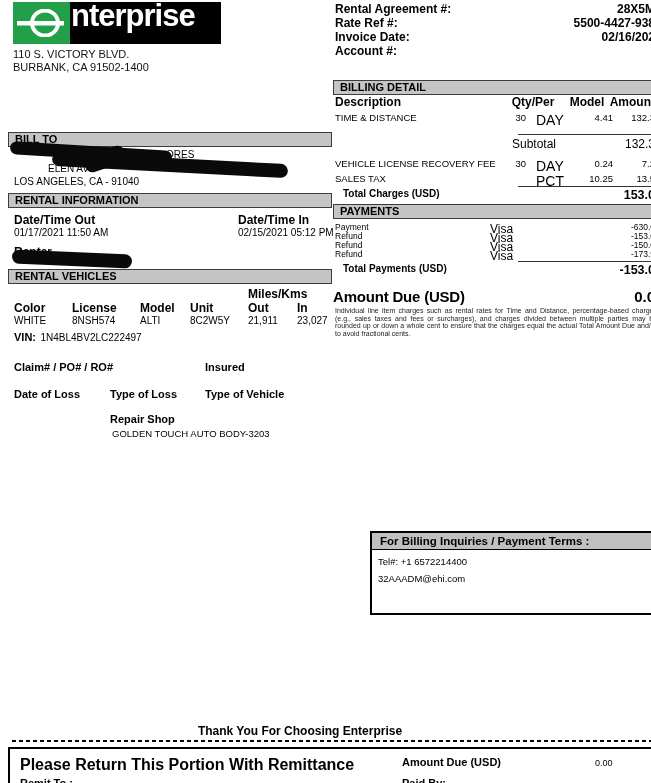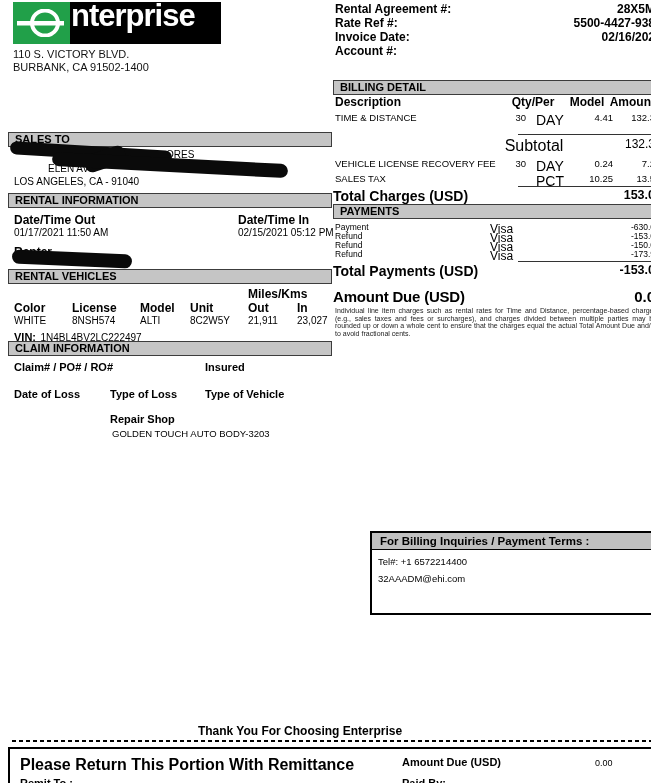--- a/index.html
+++ b/index.html
@@ -38,21 +38,21 @@
   .c-amt{position:absolute;left:250px;width:72px;text-align:right;font-size:9.5px;}
   .hdr .c-desc,.hdr .c-rate,.hdr .c-amt{font-size:12px;font-weight:bold;}
   .h-qtyper{position:absolute;left:165px;width:70px;text-align:center;font-size:12px;font-weight:bold;}
   .h-rate{position:absolute;left:228px;width:52px;text-align:center;font-size:12px;font-weight:bold;}
   .rule{position:absolute;left:518px;width:137px;border-top:1px solid #333;}
 
   .p-type{position:absolute;left:2px;width:120px;font-size:8.5px;}
   .p-method{position:absolute;left:157px;width:60px;font-size:12px;}
   .p-amt{position:absolute;left:230px;width:92px;text-align:right;font-size:8.5px;}
 
-  .tot-lbl{position:absolute;left:0;font-size:14px;font-weight:bold;}
+  .tot-lbl{position:absolute;left:10px;font-size:10px;font-weight:bold;}
   .tot-val{position:absolute;left:230px;width:92px;text-align:right;font-size:12.5px;font-weight:bold;}
   .due-lbl{position:absolute;left:0;font-size:15px;font-weight:bold;letter-spacing:-0.2px;}
   .due-val{position:absolute;left:230px;width:92px;text-align:right;font-size:15px;font-weight:bold;}
   .fineprint{position:absolute;left:335px;top:307px;width:322px;font-size:7px;line-height:7.6px;color:#1c1c1c;text-align:justify;}
 
   
   .scribble{position:absolute;background:#0a0a0a;border-radius:7px;}
 
   
   .inqbox{position:absolute;left:370px;top:531px;width:290px;height:80px;border:2px solid #000;background:#fff;}
@@ -117,21 +117,21 @@
   <div class="rcol" style="top:112px;height:12px">
     <span class="c-desc">TIME &amp; DISTANCE</span>
     <span class="c-qty">30</span>
     <span class="c-per">DAY</span>
     <span class="c-rate">4.41</span>
     <span class="c-amt">132.3</span>
   </div>
 
   <div class="rule" style="top:134px"></div>
   <div class="rcol" style="top:137px;height:14px">
-    <span style="position:absolute;left:168px;width:66px;text-align:center;font-size:16px">Subtotal</span>
+    <span style="position:absolute;left:168px;width:66px;text-align:center;font-size:12px">Subtotal</span>
     <span class="c-amt" style="font-size:12px">132.3</span>
   </div>
 
   <div class="rcol" style="top:158px;height:12px">
     <span class="c-desc">VEHICLE LICENSE RECOVERY FEE</span>
     <span class="c-qty">30</span>
     <span class="c-per">DAY</span>
     <span class="c-rate">0.24</span>
     <span class="c-amt">7.2</span>
   </div>
@@ -177,21 +177,21 @@
     <span class="tot-lbl">Total Payments (USD)</span>
     <span class="tot-val">-153.0</span>
   </div>
 
   <div class="rcol" style="top:288px;height:18px">
     <span class="due-lbl">Amount Due (USD)</span>
     <span class="due-val">0.0</span>
   </div>
   <div class="fineprint">Individual line item charges such as rental rates for Time and Distance, percentage-based charges (e.g., sales taxes and fees or surcharges), and charges divided between multiple parties may be rounded up or down a whole cent to ensure that the charges equal the actual Total Amount Due and/or to avoid fractional cents.</div>
 
-  <div class="bar bar-left" style="top:132px">SALES TO</div>
+  <div class="bar bar-left" style="top:132px">BILL TO</div>
   <div class="abs t10" style="left:166px;top:149px">ORES</div>
   <div class="abs t10" style="left:48px;top:163px">ELEN AVE</div>
   <div class="abs t10" style="left:14px;top:176px">LOS ANGELES, CA - 91040</div>
   <div class="scribble" style="left:10px;top:146px;width:162px;height:13px;transform:rotate(3.5deg)"></div>
   <div class="scribble" style="left:84px;top:150px;width:42px;height:18px;transform:rotate(-18deg)"></div>
   <div class="scribble" style="left:52px;top:158px;width:236px;height:14px;transform:rotate(3deg)"></div>
 
   <div class="bar bar-left" style="top:193px">RENTAL INFORMATION</div>
   <div class="abs b12" style="left:14px;top:213px">Date/Time Out</div>
   <div class="abs t10" style="left:14px;top:227px">01/17/2021 11:50 AM</div>
@@ -216,21 +216,20 @@
     <span class="abs t10" style="left:140px">ALTI</span>
     <span class="abs t10" style="left:190px">8C2W5Y</span>
     <span class="abs t10" style="left:248px">21,911</span>
     <span class="abs t10" style="left:297px">23,027</span>
   </div>
   <div class="abs" style="left:14px;top:327px">
     <span class="b11">VIN:</span>
     <span class="t10">1N4BL4BV2LC222497</span>
   </div>
 
-  <div class="bar bar-left" style="top:341px">CLAIM INFORMATION</div>
   <div class="abs b11" style="left:14px;top:361px">Claim# / PO# / RO#</div>
   <div class="abs b11" style="left:205px;top:361px">Insured</div>
   <div class="abs b11" style="left:14px;top:388px">Date of Loss</div>
   <div class="abs b11" style="left:110px;top:388px">Type of Loss</div>
   <div class="abs b11" style="left:205px;top:388px">Type of Vehicle</div>
   <div class="abs b11" style="left:110px;top:413px">Repair Shop</div>
   <div class="abs t9" style="left:112px;top:428px">GOLDEN TOUCH AUTO BODY-3203</div>
 
   <div class="inqbox">
     <div class="inqhead">For Billing Inquiries / Payment Terms :</div>

